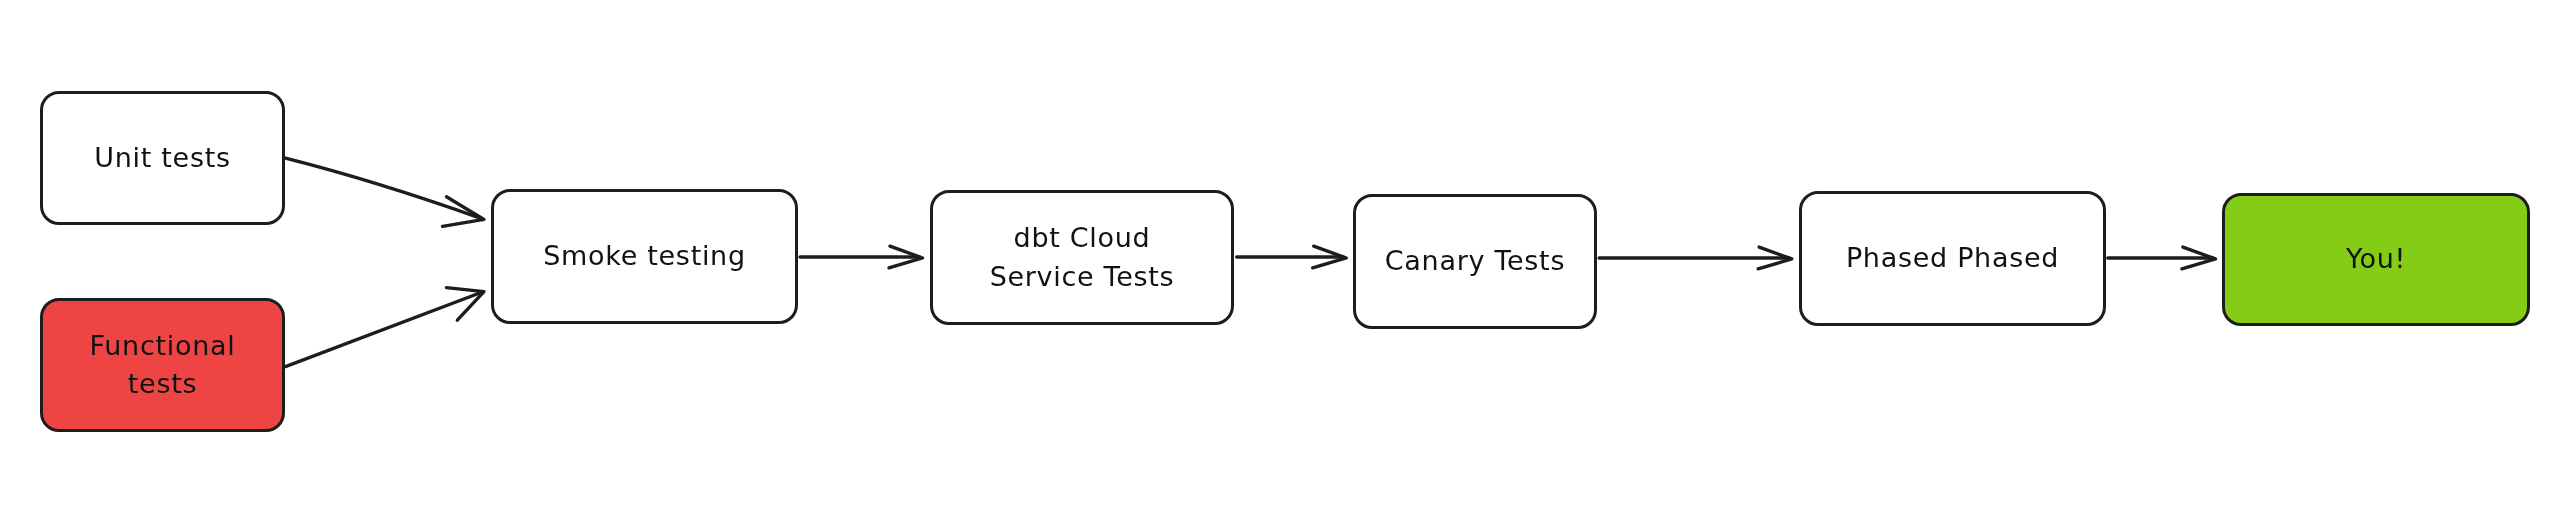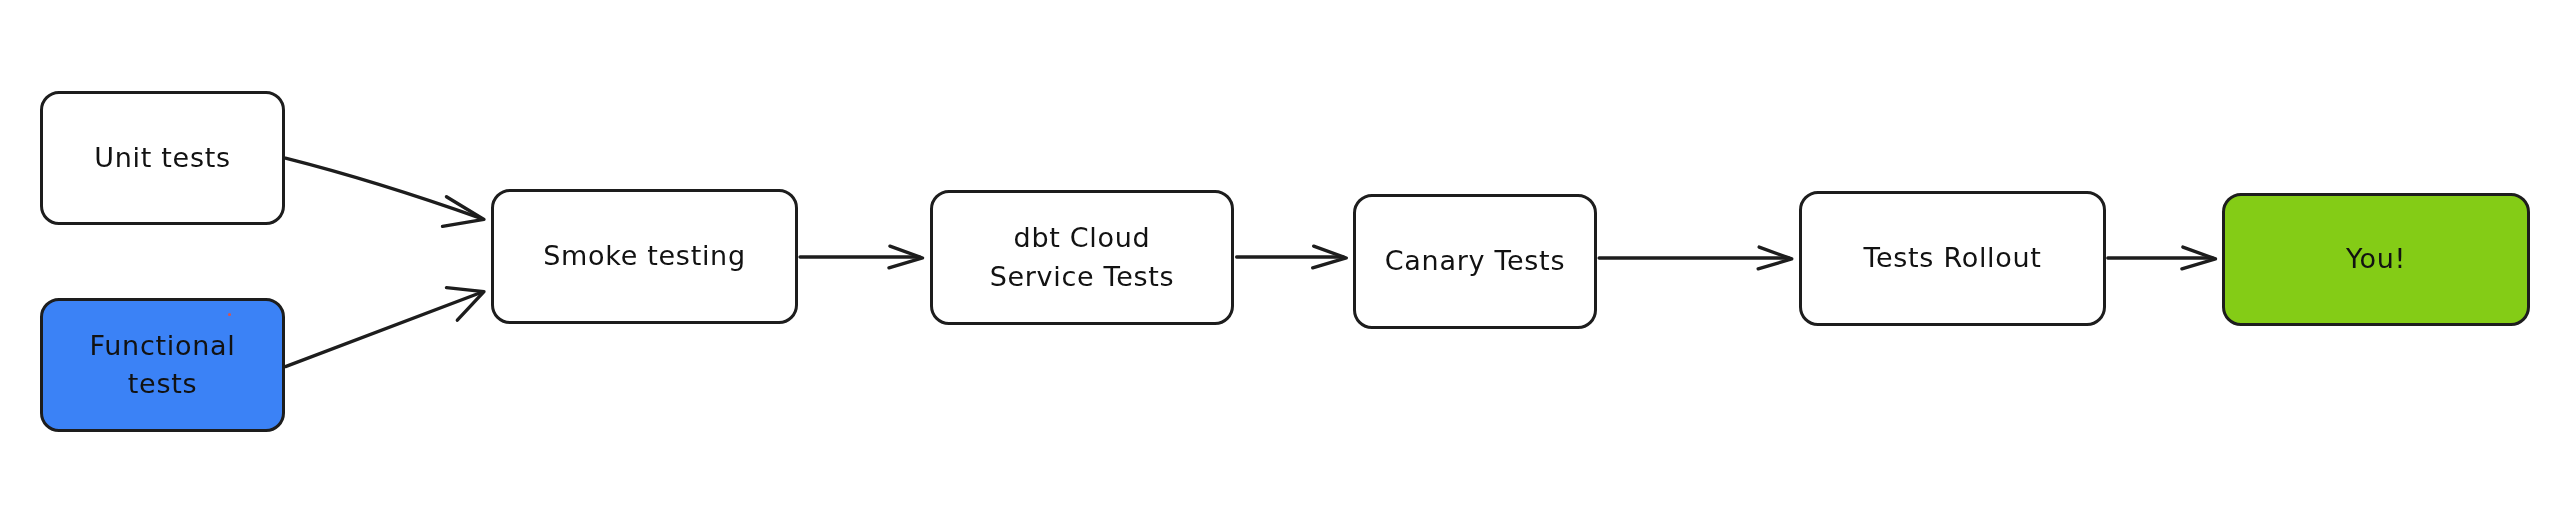--- a/index.html
+++ b/index.html
@@ -91,39 +91,39 @@
         <path d="M 2210 250 L 2243 262 L 2209 272"></path>
       </g>
 
     </g>
   </svg>
 
   <div class="node" style="left: 40px; top: 91px; width: 245px; height: 134px; border-color: rgb(29, 29, 29); border-width: 3px; border-radius: 19px; background: rgb(255, 255, 255);">
     <span class="node-label" style="color: rgb(18, 18, 18);">Unit tests</span>
   </div>
 
-  <div class="node" style="left: 40px; top: 298px; width: 245px; height: 134px; border-color: rgb(29, 29, 29); border-width: 3px; border-radius: 19px; background: #3b82f6;">
+  <div class="node" style="left: 40px; top: 298px; width: 245px; height: 134px; border-color: rgb(29, 29, 29); border-width: 3px; border-radius: 19px; background: #ef4444;">
     <span class="node-label" style="color: rgb(18, 18, 18);">Functional tests</span>
   </div>
 
   <div class="node" style="left: 930px; top: 190px; width: 304px; height: 135px; border-color: rgb(29, 29, 29); border-width: 3px; border-radius: 19px; background: rgb(255, 255, 255);">
     <span class="node-label" style="color: rgb(18, 18, 18);">dbt Cloud
 Service Tests</span>
   </div>
 
   <div class="node" style="left: 491px; top: 189px; width: 307px; height: 135px; border-color: rgb(29, 29, 29); border-width: 3px; border-radius: 19px; background: rgb(255, 255, 255);">
     <span class="node-label" style="color: rgb(18, 18, 18);">Smoke testing</span>
   </div>
 
   <div class="node" style="left: 1353px; top: 194px; width: 244px; height: 135px; border-color: rgb(29, 29, 29); border-width: 3px; border-radius: 19px; background: rgb(255, 255, 255);">
     <span class="node-label" style="color: rgb(18, 18, 18);">Canary Tests</span>
   </div>
 
   <div class="node" style="left: 1799px; top: 191px; width: 307px; height: 135px; border-color: rgb(29, 29, 29); border-width: 3px; border-radius: 19px; background: rgb(255, 255, 255);">
-    <span class="node-label" style="color: rgb(18, 18, 18);">Tests Rollout</span>
+    <span class="node-label" style="color: rgb(18, 18, 18);">Phased Phased</span>
   </div>
 
   <div class="node" style="left: 2222px; top: 193px; width: 308px; height: 133px; border-color: rgb(29, 29, 29); border-width: 3px; border-radius: 19px; background: #84cc16;">
     <span class="node-label" style="color: rgb(18, 18, 18);">You!</span>
   </div>
 
   <div class="artifact-dot" style="left:228px; top:313px;"></div>
 
 </div>
 

